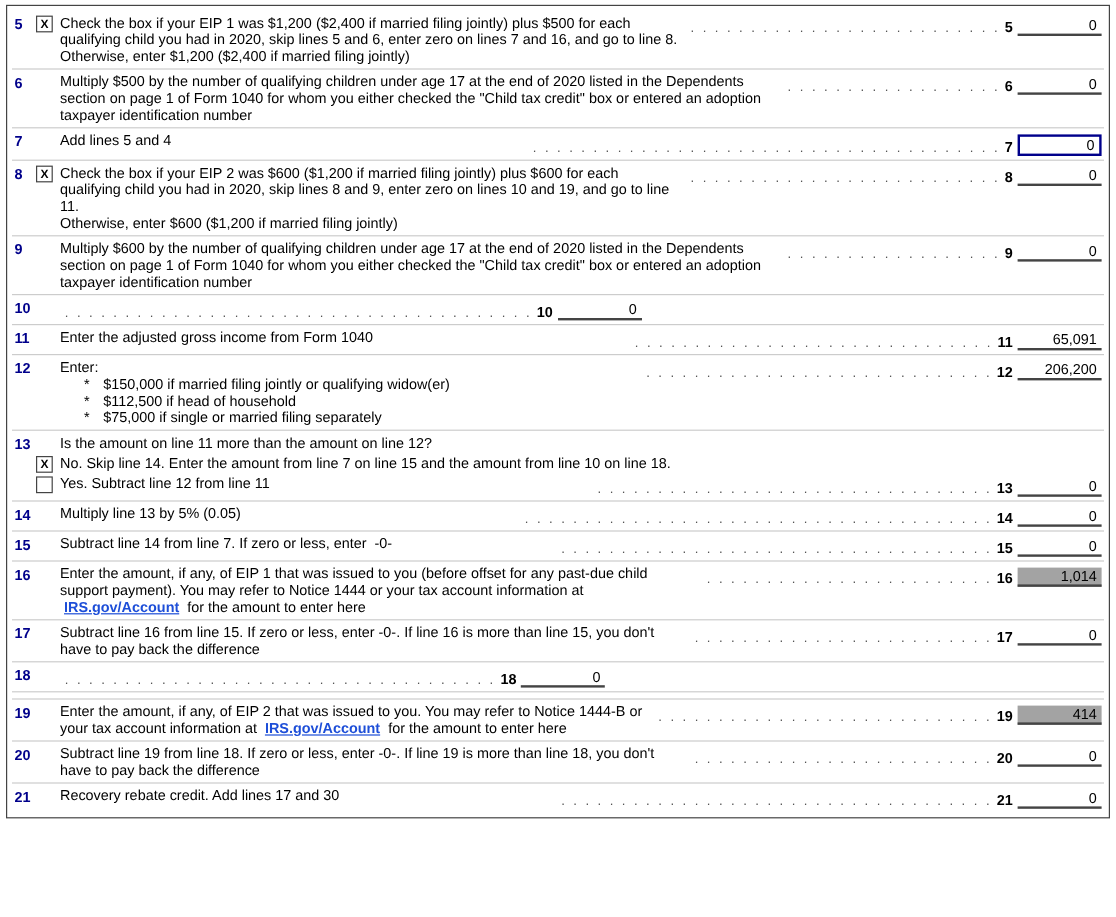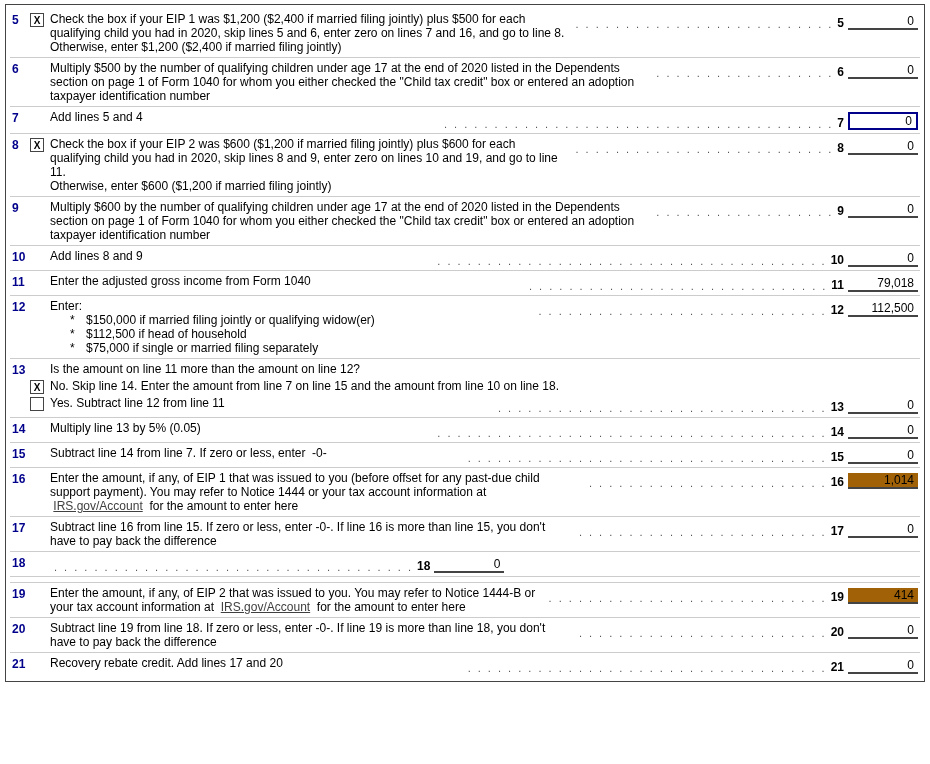--- a/index.html
+++ b/index.html
@@ -69,39 +69,39 @@
       align-self: flex-end;
     }
     .value-box {
       min-width: 70px;
       border-bottom: 2px solid #444;
       text-align: right;
       padding-right: 4px;
       font-size: 12px;
     }
     .value-box.highlighted {
-      background-color: #a16207;
+      background-color: #a3a3a3;
     }
     .value-box.active-border {
       border: 2px solid #00008B;
     }
     .dots {
       flex: 1;
       overflow: hidden;
       letter-spacing: 2px;
       color: #555;
       font-size: 11px;
       padding: 0 4px;
       align-self: flex-end;
       white-space: nowrap;
     }
     .link-text {
-      color: #404040;
+      color: #1d4ed8;
       text-decoration: underline;
-      font-weight: normal;
+      font-weight: bold;
     }
     .sub-indent { padding-left: 20px; }
     .bullet-row {
       display: flex;
       align-items: flex-start;
     }
     .bullet { min-width: 16px; }
     .spacer-row {
       height: 6px;
       border-bottom: 1px solid #ccc;
@@ -179,40 +179,37 @@
     <div class="row-right">
       <div class="dots">. . . . . . . . . . . . . . . . . .</div>
       <span class="line-ref">9</span>
       <div class="value-box">0</div>
     </div>
   </div>
 
   <div class="row">
     <div class="line-num">10</div>
     <div class="checkbox-area"></div>
-    <div class="row-content">
-      Add lines 8 and 9
-    </div>
     <div class="row-right">
       <div class="dots">. . . . . . . . . . . . . . . . . . . . . . . . . . . . . . . . . . . . . . .</div>
       <span class="line-ref">10</span>
       <div class="value-box">0</div>
     </div>
   </div>
 
   <div class="row">
     <div class="line-num">11</div>
     <div class="checkbox-area"></div>
     <div class="row-content">
       Enter the adjusted gross income from Form 1040
     </div>
     <div class="row-right">
       <div class="dots">. . . . . . . . . . . . . . . . . . . . . . . . . . . . . .</div>
       <span class="line-ref">11</span>
-      <div class="value-box">79,018</div>
+      <div class="value-box">65,091</div>
     </div>
   </div>
 
   <div class="row">
     <div class="line-num">12</div>
     <div class="checkbox-area"></div>
     <div class="row-content">
       Enter:<br>
       <div class="sub-indent">
         <div class="bullet-row">
@@ -225,21 +222,21 @@
           </div>
         <div class="bullet-row">
             <span class="bullet">*</span>
             <span>$75,000 if single or married filing separately</span>
           </div>
       </div>
     </div>
     <div class="row-right" style="align-items:flex-end;">
       <div class="dots">. . . . . . . . . . . . . . . . . . . . . . . . . . . . .</div>
       <span class="line-ref">12</span>
-      <div class="value-box">112,500</div>
+      <div class="value-box">206,200</div>
     </div>
   </div>
 
   <div class="row" style="border-bottom:none; padding-bottom:1px;">
     <div class="line-num">13</div>
     <div class="checkbox-area"></div>
     <div class="row-content">
       Is the amount on line 11 more than the amount on line 12?
     </div>
   </div>
@@ -356,21 +353,21 @@
       <div class="dots">. . . . . . . . . . . . . . . . . . . . . . . . .</div>
       <span class="line-ref">20</span>
       <div class="value-box">0</div>
     </div>
   </div>
 
   <div class="row">
     <div class="line-num">21</div>
     <div class="checkbox-area"></div>
     <div class="row-content">
-      Recovery rebate credit. Add lines 17 and 20
+      Recovery rebate credit. Add lines 17 and 30
     </div>
     <div class="row-right">
       <div class="dots">. . . . . . . . . . . . . . . . . . . . . . . . . . . . . . . . . . . .</div>
       <span class="line-ref">21</span>
       <div class="value-box">0</div>
     </div>
   </div>
 
 </div>
 

